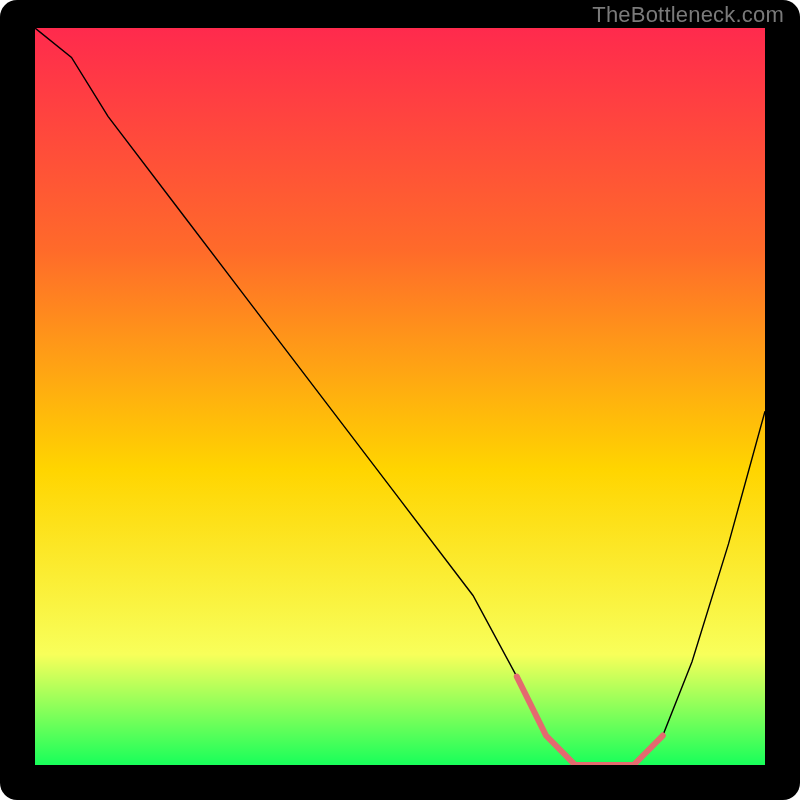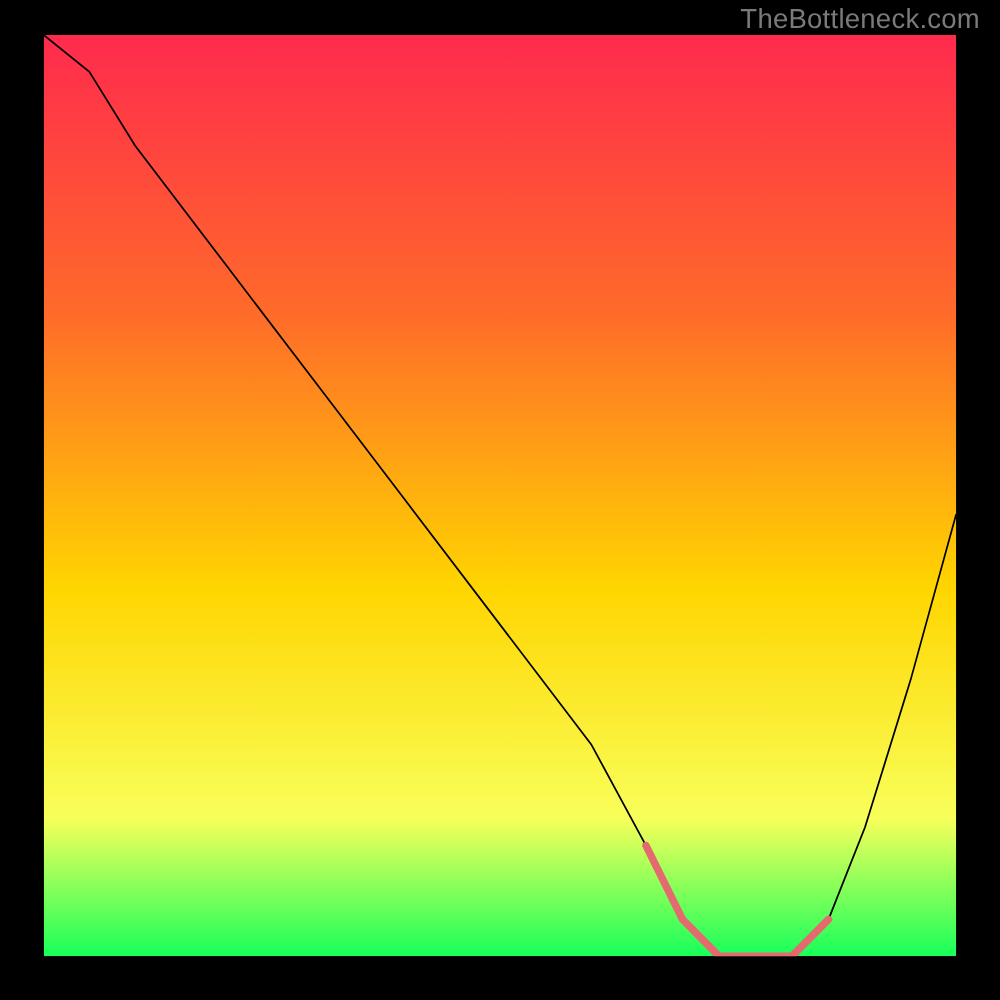--- a/index.html
+++ b/index.html
@@ -8,20 +8,21 @@
     width: 800px;
     height: 800px;
     overflow: hidden;
     font-family: Arial, Helvetica, sans-serif;
   }
   .frame {
     width: 800px;
     height: 800px;
     background: #000;
     position: relative;
+    border-radius: 17px;
   }
   .watermark {
     position: absolute;
     right: 16px;
     top: 2px;
     color: #7a7a7a;
     font-size: 22px;
     font-weight: 500;
     letter-spacing: 0.2px;
   }

